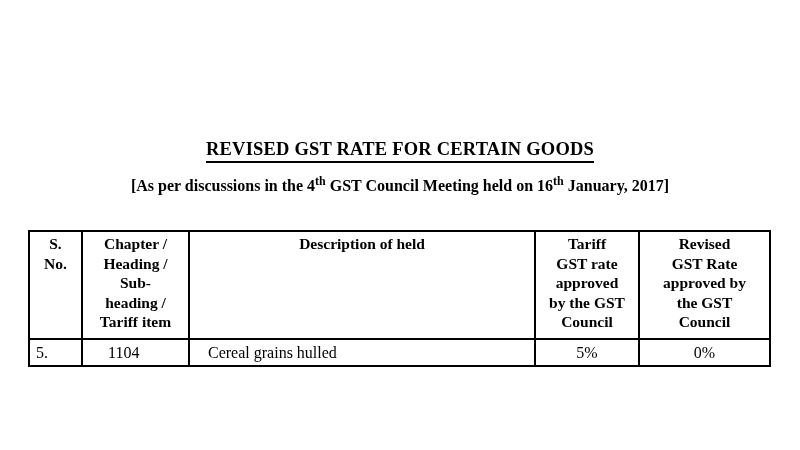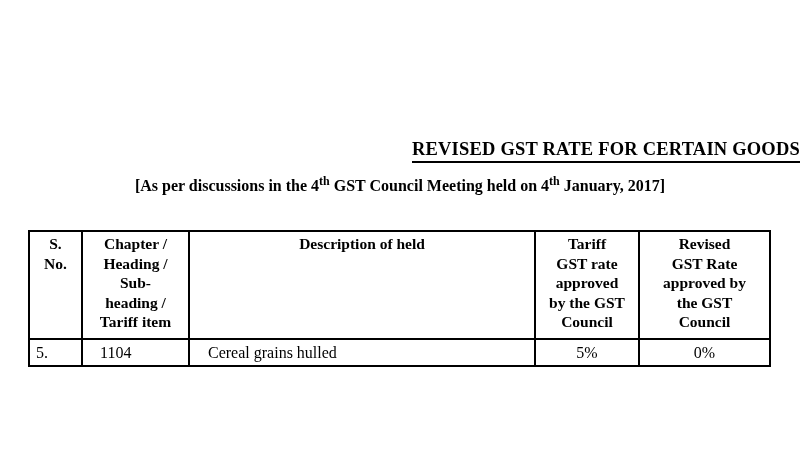--- a/index.html
+++ b/index.html
@@ -5,21 +5,21 @@
   html, body { margin: 0; padding: 0; }
   body {
     width: 800px; height: 450px;
     background: #ffffff;
     color: #000000;
     font-family: "Liberation Serif", serif;
     overflow: hidden;
   }
   .doc { padding-top: 139px; }
 
-  .title-row { text-align: right; }
+  .title-row { text-align: center; }
   .doc-title {
     display: inline-block;
     font-size: 18.5px;
     font-weight: bold;
     letter-spacing: 0.2px;
     line-height: 21px;
     padding-bottom: 1px;
     border-bottom: 2.5px solid #000000;
   }
 
@@ -54,33 +54,33 @@
   }
   .rate-table tbody tr { height: 27px; }
   .rate-table td {
     font-size: 16px;
     vertical-align: middle;
     padding: 0;
   }
   td.align-left { text-align: left; }
   td.align-center { text-align: center; }
   td.pad-serial { padding-left: 6px; }
-  td.pad-chapter { padding-left: 17px; border-radius: 12px; }
+  td.pad-chapter { padding-left: 25px; border-radius: 12px; }
   td.pad-desc { padding-left: 18px; }
 </style>
 </head>
 <body>
 
 <div class="doc">
 
   <div class="title-row">
     <span class="doc-title">REVISED GST RATE FOR CERTAIN GOODS</span>
   </div>
 
-  <div class="subtitle"><span>[As per discussions in the 4</span><sup>th</sup><span> GST Council Meeting held on 4</span><sup>th</sup><span> January, 2017]</span></div>
+  <div class="subtitle"><span>[As per discussions in the 4</span><sup>th</sup><span> GST Council Meeting held on 16</span><sup>th</sup><span> January, 2017]</span></div>
 
   <table class="rate-table">
     <colgroup>
       <col style="width:53px">
       <col style="width:107px">
       <col style="width:346px">
       <col style="width:104px">
       <col style="width:131px">
     </colgroup>
     <thead>

